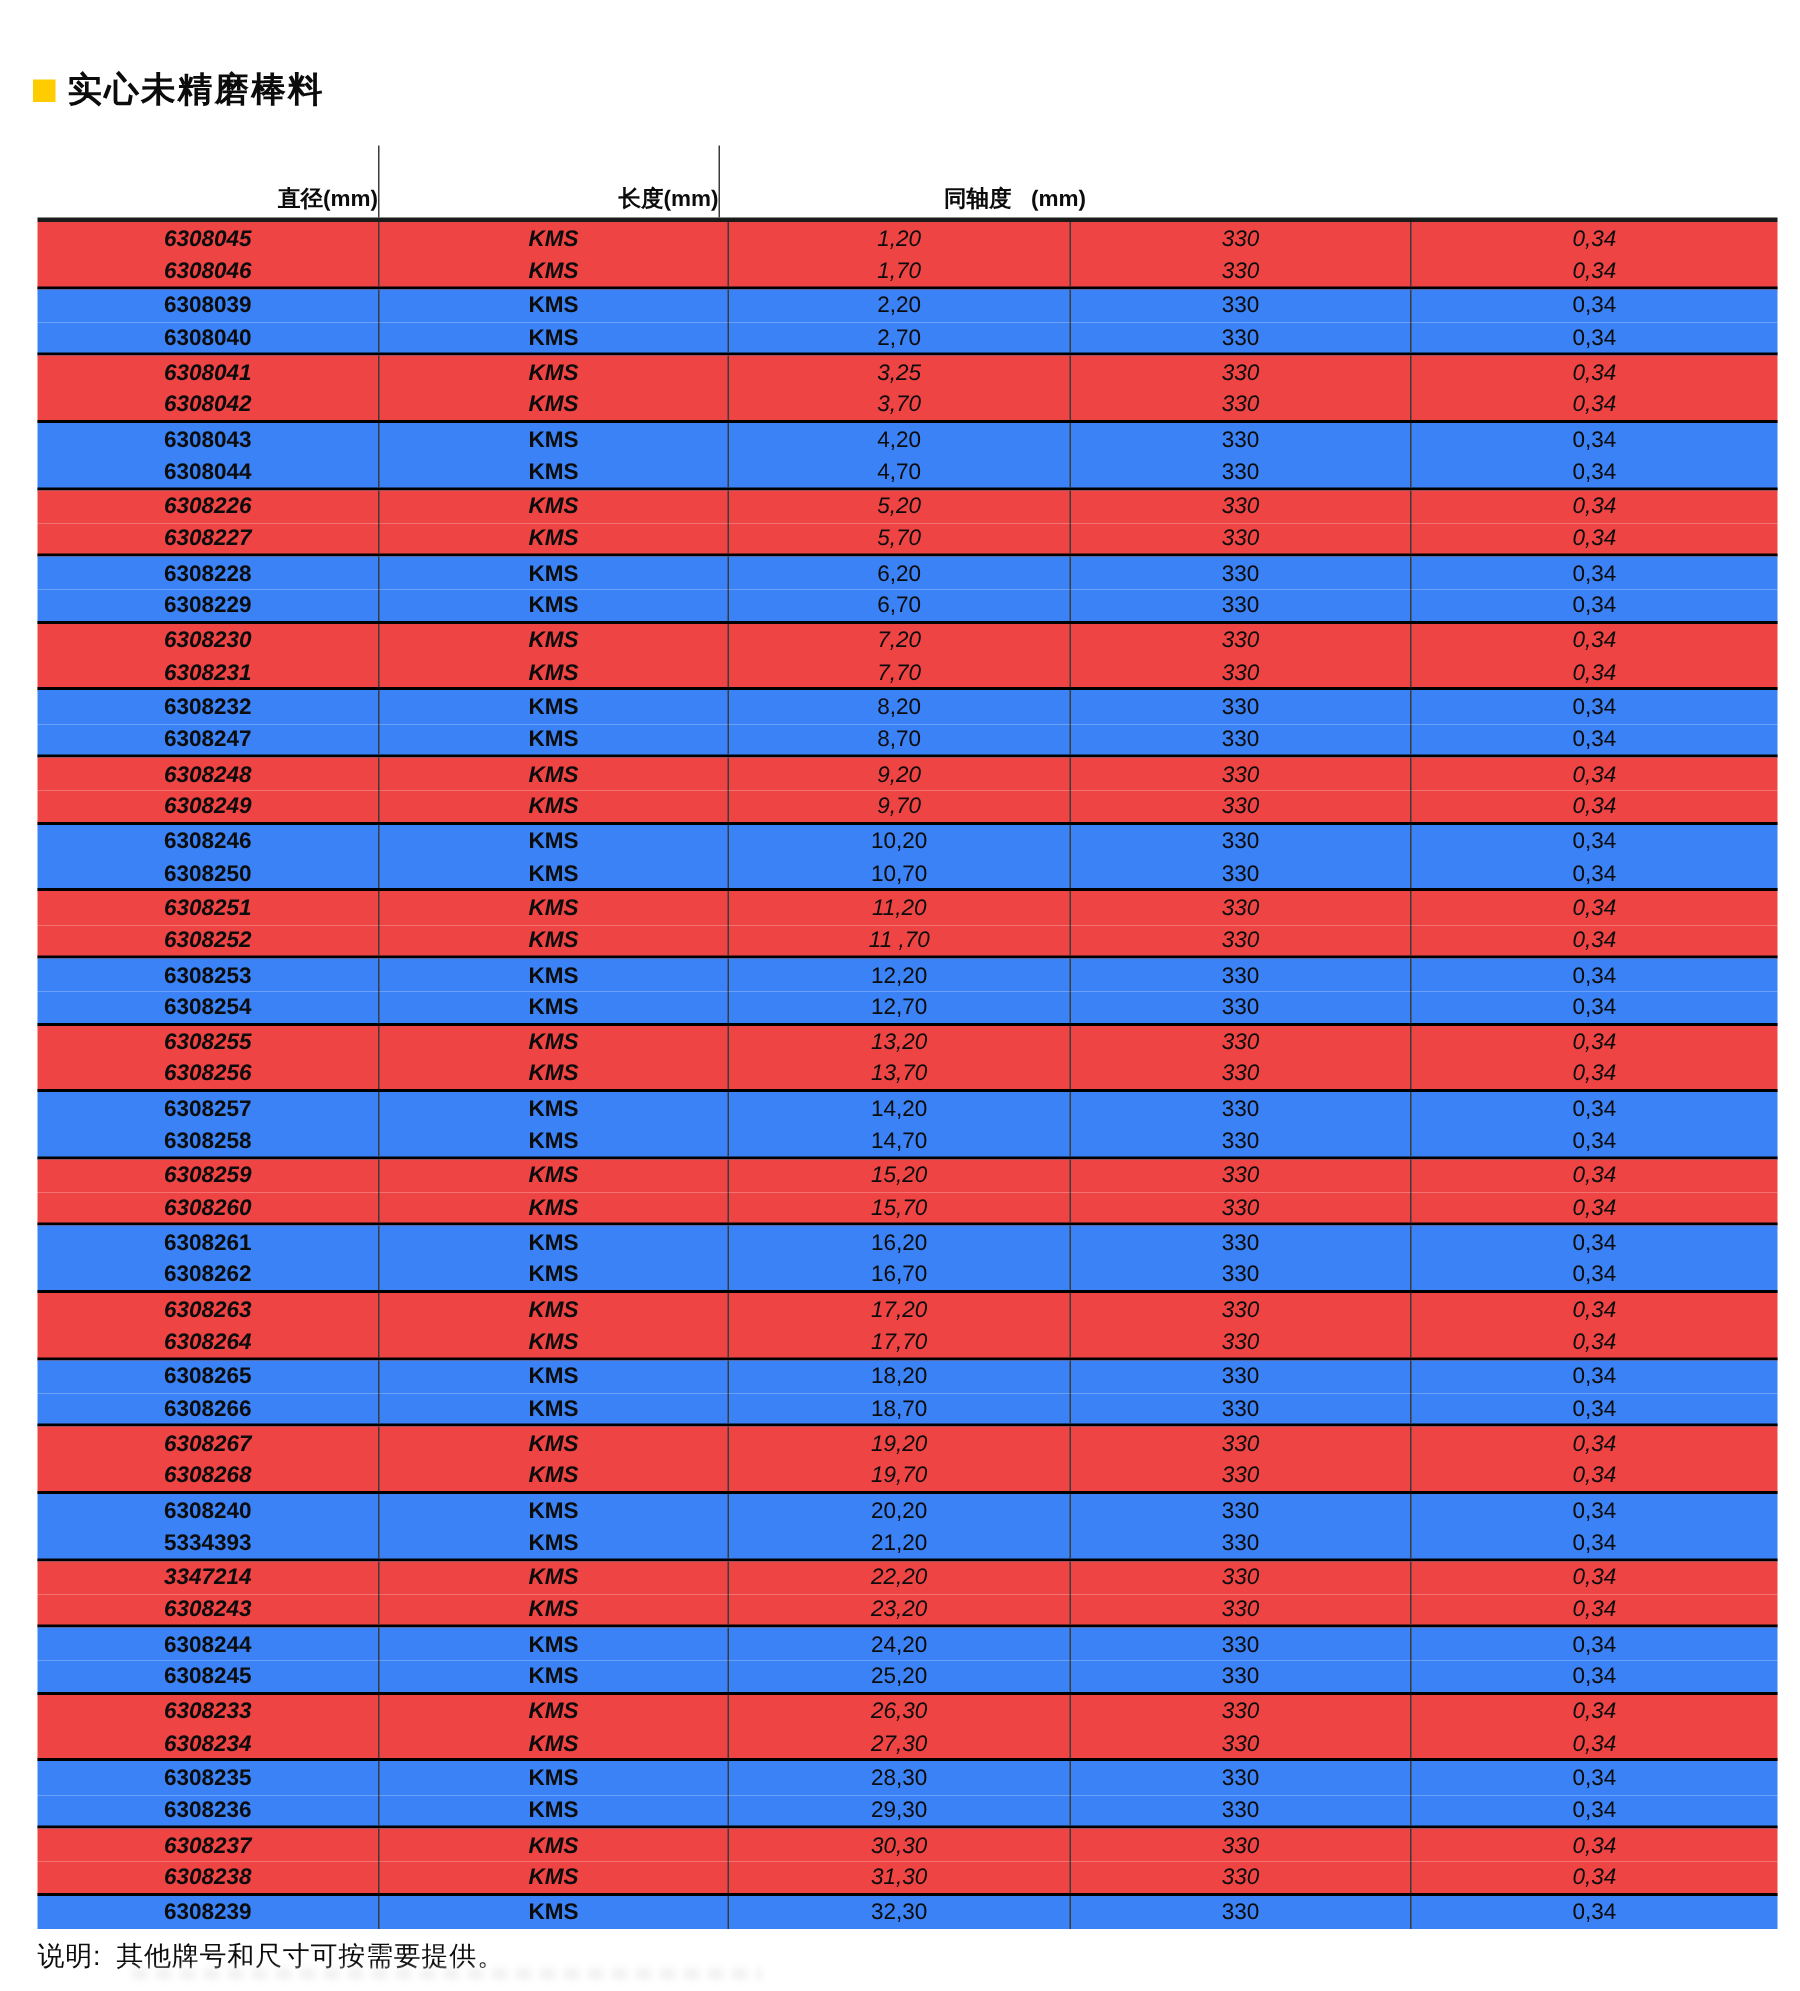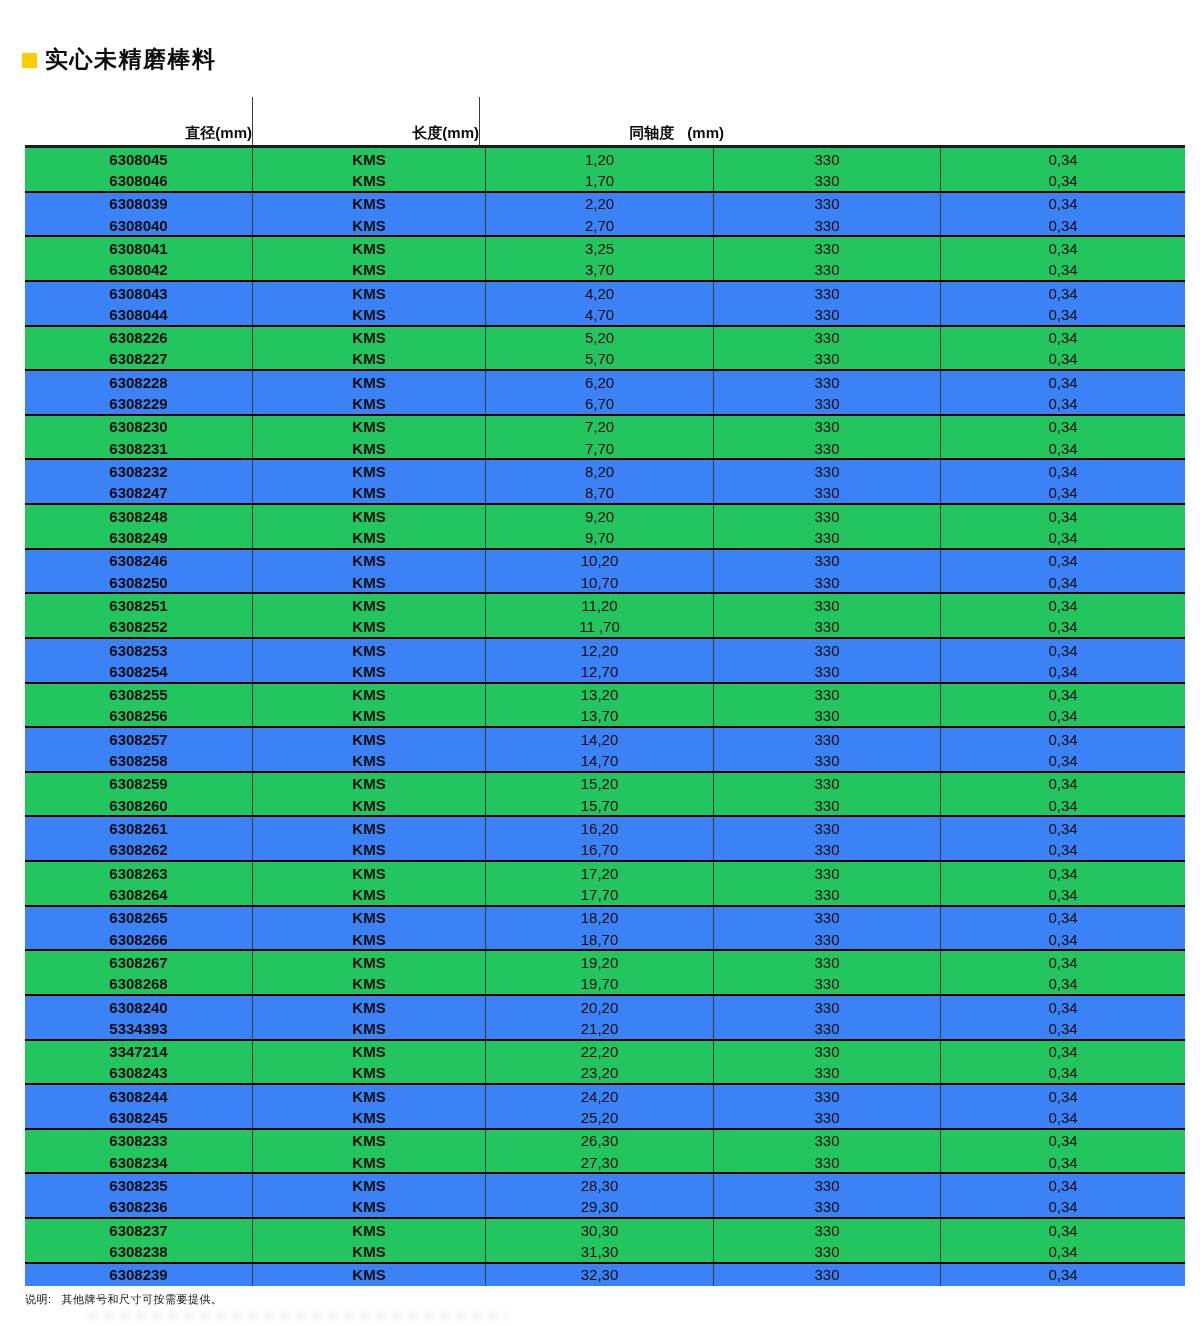--- a/index.html
+++ b/index.html
@@ -49,42 +49,42 @@
   }
   .th span:empty { display:none; }
   .tbody { display:block; }
   .tr {
     display:flex;
     height:22.32px;
     box-sizing:border-box;
     align-items:center;
     background:#3b82f6;
   }
-  .tr.cream { background:#22c55e; }
+  .tr.cream { background:#ef4444;font-style:italic; }
   .tr.pair-end { border-bottom:2px solid #000000; }
   .td {
     box-sizing:border-box;
     height:100%;
     display:flex; align-items:center; justify-content:center;
     font-size:15px;
     color:#0c0c0c;
     overflow:hidden;
   }
   .td.bold { font-weight:bold; }
   
   .col1 { width:228px; }
   .col2 { width:233px; }
   .col3 { width:228px; }
   .col4 { width:227px; }
   .col5 { width:244px;gap:13px; }
   .vline { border-right:1px solid #3b3b3b; }
   
   .footnote {
     position:absolute; left:25px; top:1292px;
-    font-size:11px; color:#0c0c0c;
+    font-size:18px; color:#0c0c0c;
     display:flex; gap:10px;
     letter-spacing:0.5px;
   }
   
   .ghost-line {
     position:absolute; left:88px; top:1312px;
     width:420px; height:8px;
     background:repeating-linear-gradient(90deg,#e9e9e9 0 10px,#ffffff 10px 16px);
     filter:blur(2px);
     opacity:0.55;

